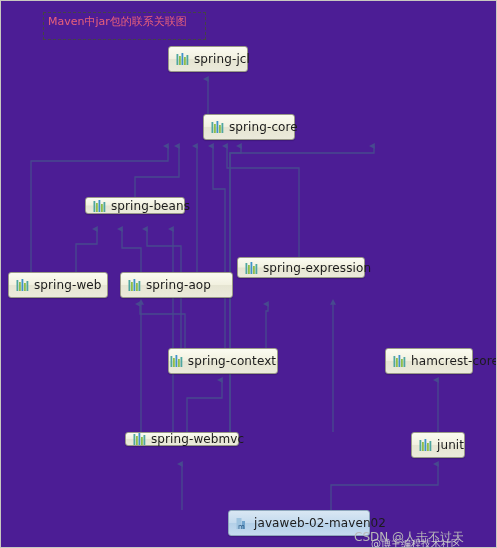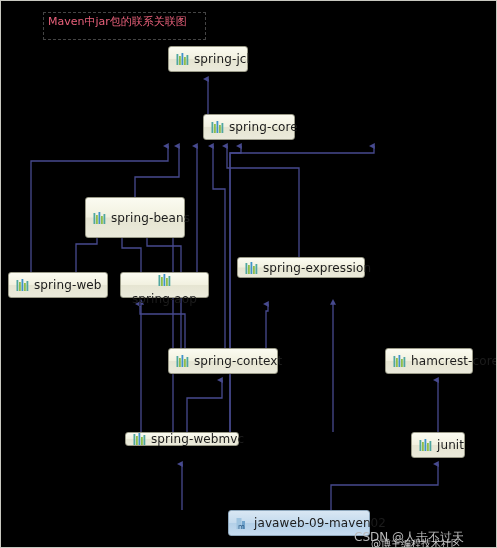--- a/index.html
+++ b/index.html
@@ -77,21 +77,21 @@
     font-family: "DejaVu Sans", "Liberation Sans", sans-serif;
   }
   .watermark.sub {
     color: #cfcfcf;
     font-size: 10px;
   }
 </style>
 </head>
 <body>
 
-<div id="canvas" style="width: 497px; height: 548px; background: #000000; border-color: rgb(200, 200, 192);">
+<div id="canvas" style="width: 497px; height: 548px; background: #4c1d95; border-color: rgb(200, 200, 192);">
 
   <svg id="edges" viewBox="0 0 497 548" width="497" height="548">
     <defs>
       <marker id="arrowhead" markerWidth="7" markerHeight="7" refX="3.2" refY="5.6" orient="auto" markerUnits="userSpaceOnUse">
         <path d="M 3.2 0.6 L 6.2 6.4 L 0.2 6.4 Z" fill="#474a8f"></path>
       </marker>
     </defs>
     <g id="edge-group" fill="none" stroke="#474a8f" stroke-width="1.3" stroke-linejoin="miter" stroke-linecap="butt">
         <path d="M 207 113 L 207 78" marker-end="url(#arrowhead)"></path>
         <path d="M 134 196 L 134 176 L 178 176 L 178 145" marker-end="url(#arrowhead)"></path>
@@ -138,21 +138,21 @@
           <svg class="node-icon" viewBox="0 0 13 14">
             <rect x="0.5" y="2" width="1.8" height="11" fill="#4fa6a0"></rect>
             <rect x="3" y="4" width="1.8" height="9" fill="#8fbf4a"></rect>
             <rect x="5.5" y="1" width="1.8" height="12" fill="#3f93c9"></rect>
             <rect x="8" y="5" width="1.8" height="8" fill="#8fbf4a"></rect>
             <rect x="10.5" y="3" width="1.8" height="10" fill="#4fa6a0"></rect>
           </svg>
         </span>
         <span class="node-label">spring-core</span>
       </div>
-      <div class="node" style="left: 84px; top: 196px; width: 100px; height: 41px;">
+      <div class="node" style="left: 84px; top: 196px; width: 100px; height: 17px;">
         <span style="display: flex;">
           <svg class="node-icon" viewBox="0 0 13 14">
             <rect x="0.5" y="2" width="1.8" height="11" fill="#4fa6a0"></rect>
             <rect x="3" y="4" width="1.8" height="9" fill="#8fbf4a"></rect>
             <rect x="5.5" y="1" width="1.8" height="12" fill="#3f93c9"></rect>
             <rect x="8" y="5" width="1.8" height="8" fill="#8fbf4a"></rect>
             <rect x="10.5" y="3" width="1.8" height="10" fill="#4fa6a0"></rect>
           </svg>
         </span>
         <span class="node-label">spring-beans</span>
@@ -162,21 +162,21 @@
           <svg class="node-icon" viewBox="0 0 13 14">
             <rect x="0.5" y="2" width="1.8" height="11" fill="#4fa6a0"></rect>
             <rect x="3" y="4" width="1.8" height="9" fill="#8fbf4a"></rect>
             <rect x="5.5" y="1" width="1.8" height="12" fill="#3f93c9"></rect>
             <rect x="8" y="5" width="1.8" height="8" fill="#8fbf4a"></rect>
             <rect x="10.5" y="3" width="1.8" height="10" fill="#4fa6a0"></rect>
           </svg>
         </span>
         <span class="node-label">spring-web</span>
       </div>
-      <div class="node" style="left: 119px; top: 271px; width: 89px; height: 26px; flex-direction: column;">
+      <div class="node" style="left: 119px; top: 271px; width: 113px; height: 26px;">
         <span style="display: flex;">
           <svg class="node-icon" viewBox="0 0 13 14">
             <rect x="0.5" y="2" width="1.8" height="11" fill="#4fa6a0"></rect>
             <rect x="3" y="4" width="1.8" height="9" fill="#8fbf4a"></rect>
             <rect x="5.5" y="1" width="1.8" height="12" fill="#3f93c9"></rect>
             <rect x="8" y="5" width="1.8" height="8" fill="#8fbf4a"></rect>
             <rect x="10.5" y="3" width="1.8" height="10" fill="#4fa6a0"></rect>
           </svg>
         </span>
         <span class="node-label">spring-aop</span>
@@ -186,21 +186,21 @@
           <svg class="node-icon" viewBox="0 0 13 14">
             <rect x="0.5" y="2" width="1.8" height="11" fill="#4fa6a0"></rect>
             <rect x="3" y="4" width="1.8" height="9" fill="#8fbf4a"></rect>
             <rect x="5.5" y="1" width="1.8" height="12" fill="#3f93c9"></rect>
             <rect x="8" y="5" width="1.8" height="8" fill="#8fbf4a"></rect>
             <rect x="10.5" y="3" width="1.8" height="10" fill="#4fa6a0"></rect>
           </svg>
         </span>
         <span class="node-label">spring-expression</span>
       </div>
-      <div class="node" style="left: 167px; top: 347px; width: 110px; height: 26px;">
+      <div class="node" style="left: 167px; top: 347px; width: 110px; height: 26px; justify-content: center;">
         <span style="display: flex;">
           <svg class="node-icon" viewBox="0 0 13 14">
             <rect x="0.5" y="2" width="1.8" height="11" fill="#4fa6a0"></rect>
             <rect x="3" y="4" width="1.8" height="9" fill="#8fbf4a"></rect>
             <rect x="5.5" y="1" width="1.8" height="12" fill="#3f93c9"></rect>
             <rect x="8" y="5" width="1.8" height="8" fill="#8fbf4a"></rect>
             <rect x="10.5" y="3" width="1.8" height="10" fill="#4fa6a0"></rect>
           </svg>
         </span>
         <span class="node-label">spring-context</span>
@@ -242,20 +242,20 @@
         <span class="node-label">junit</span>
       </div>
       <div class="node selected" style="left: 227px; top: 509px; width: 142px; height: 26px;">
         <span style="display: flex;">
           <svg class="node-icon" viewBox="0 0 13 14">
             <rect x="0.5" y="2" width="5" height="11" fill="#9fc4e0"></rect>
             <rect x="6" y="5" width="3" height="8" fill="#6fa3cc"></rect>
             <text x="2" y="13" font-size="7" fill="#2c5a86" font-family="DejaVu Sans, sans-serif">m</text>
           </svg>
         </span>
-        <span class="node-label">javaweb-09-maven02</span>
+        <span class="node-label">javaweb-02-maven02</span>
       </div>
     </div>
 
   <div class="watermark" style="left:353px; top:528px;">CSDN @人击不过天</div>
   <div class="watermark sub" style="left:370px; top:536px;">@博主编程技术社区</div>
 
 </div>
 
 </body></html>

